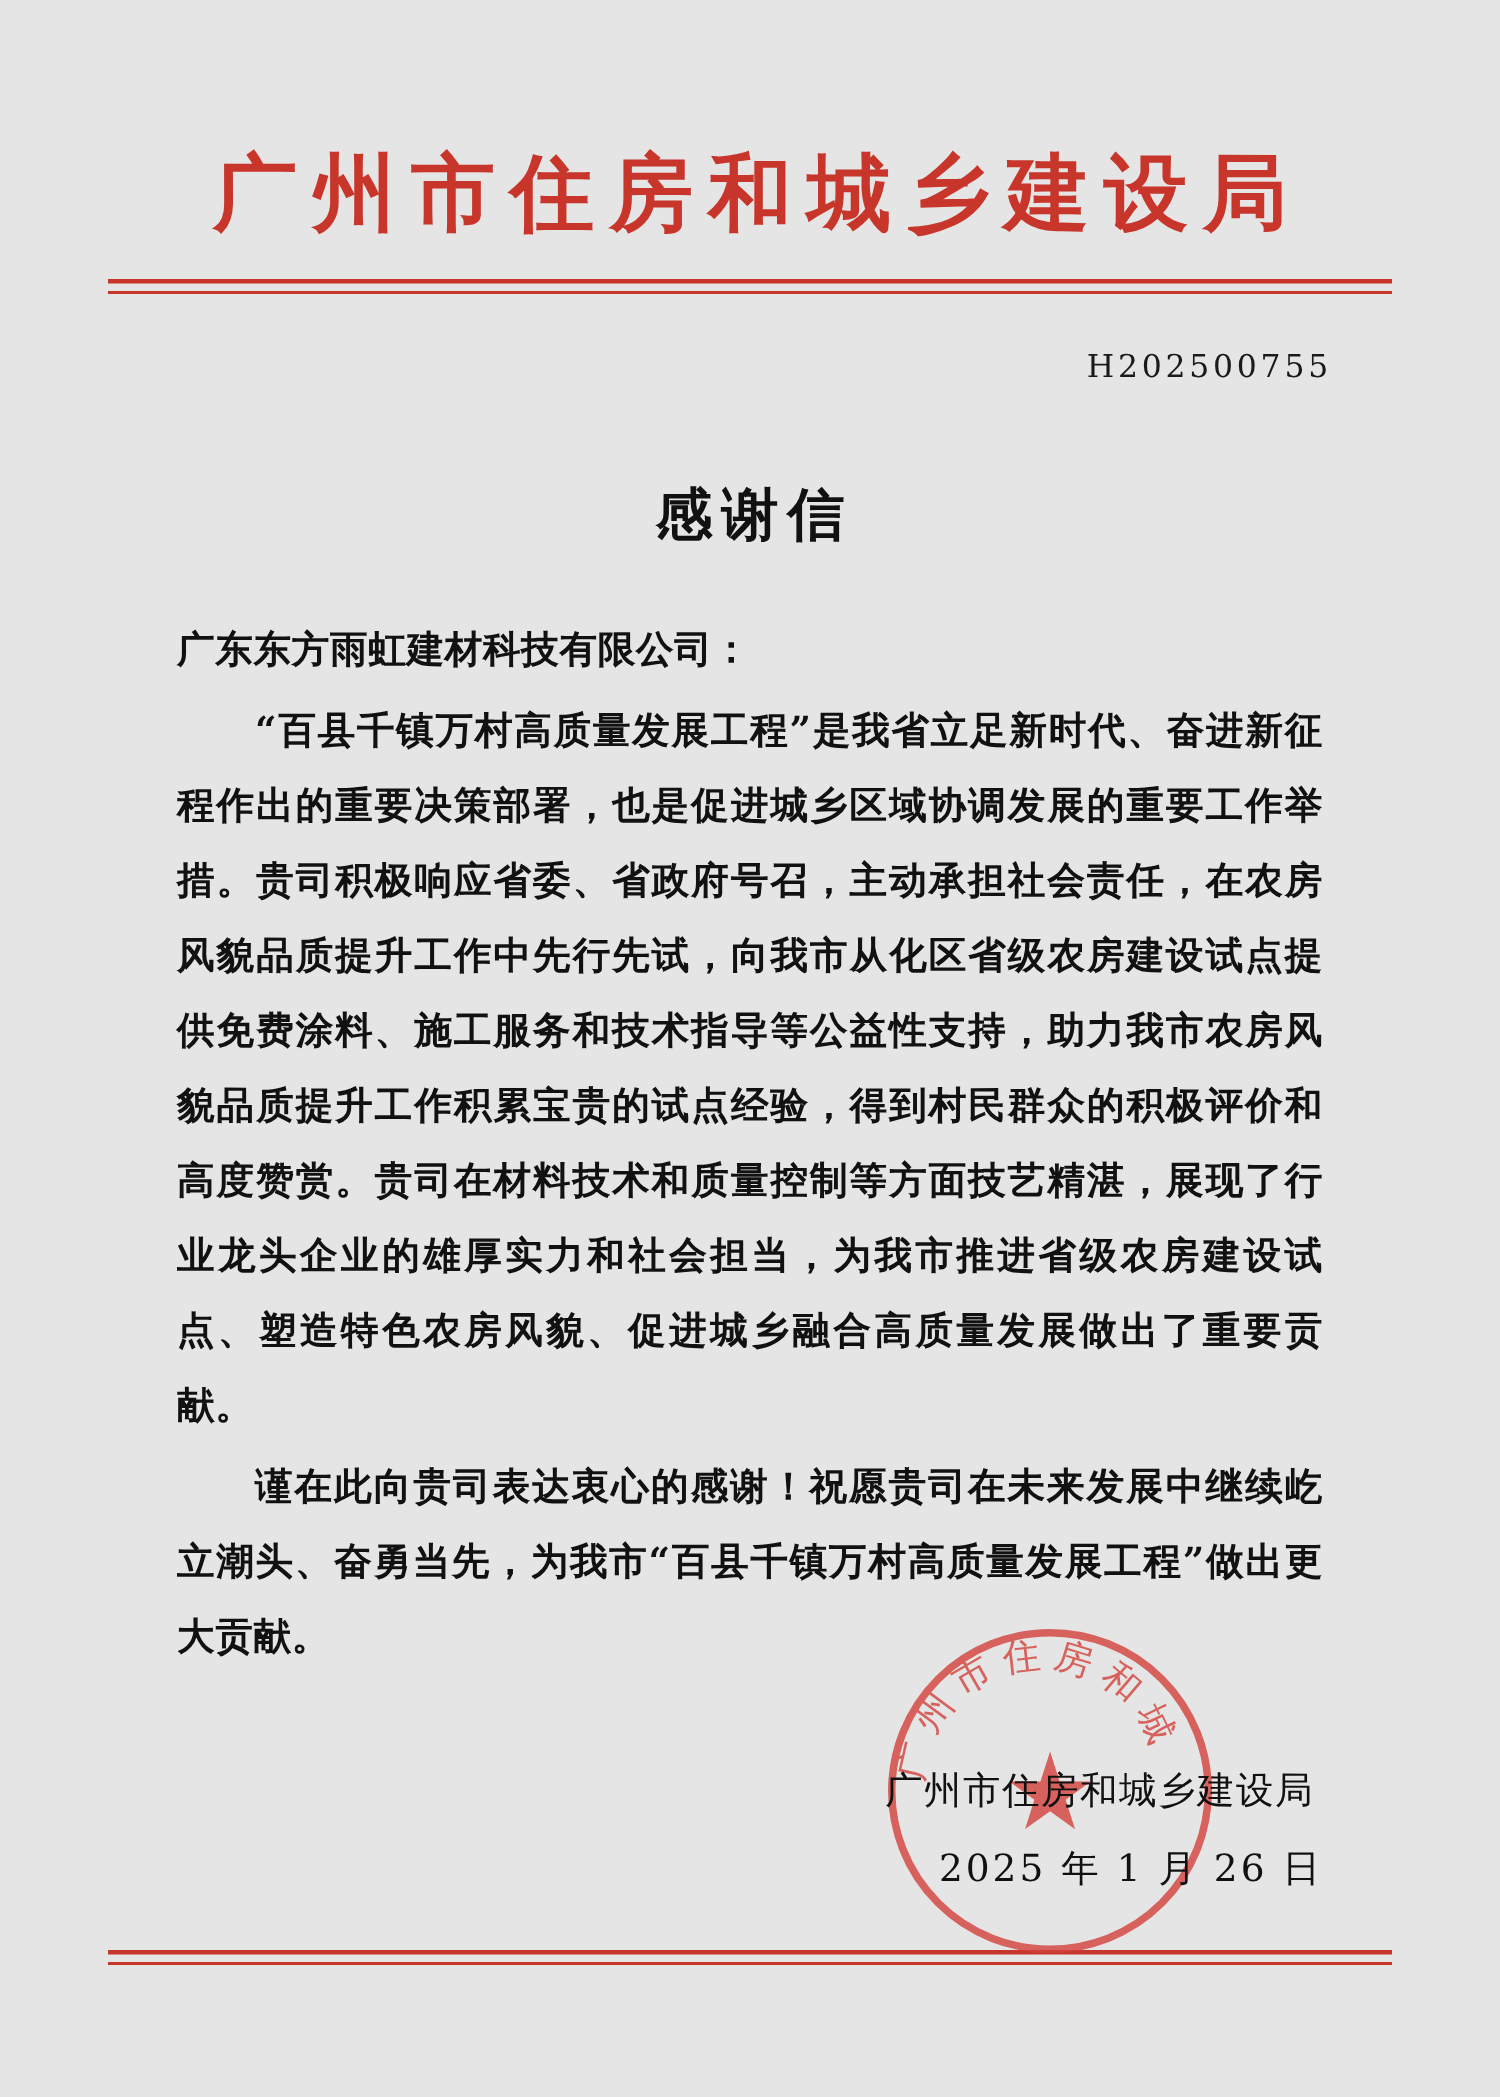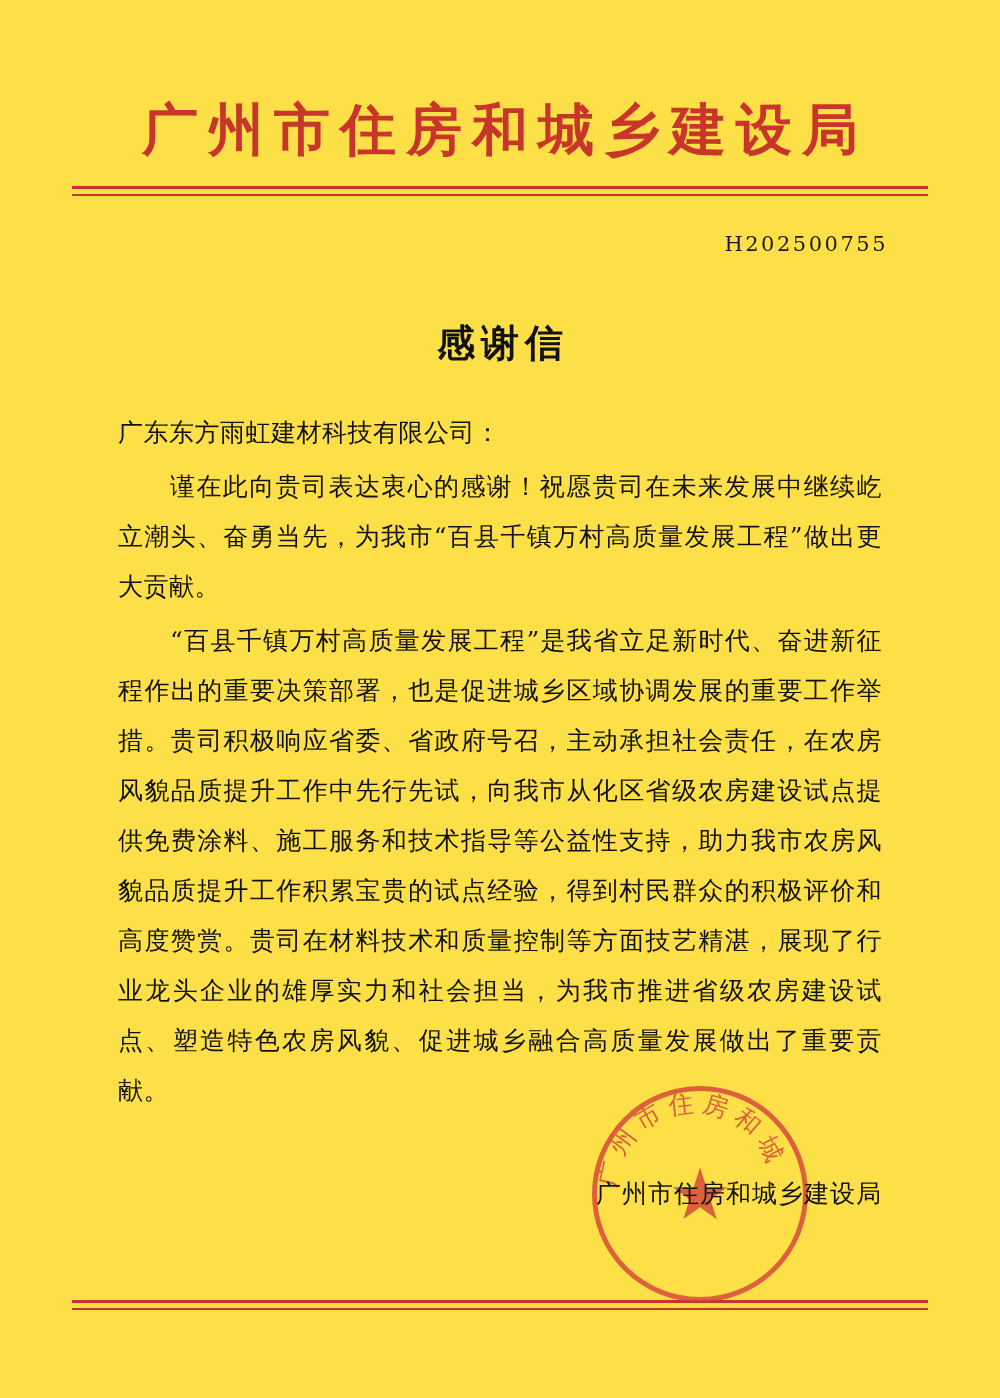--- a/index.html
+++ b/index.html
@@ -7,21 +7,21 @@
     padding: 0;
     background: #ffffff;
   }
   body {
     font-family: "DejaVu Serif", "Liberation Serif", serif;
   }
   .page {
     position: relative;
     width: 1000px;
     height: 1398px;
-    background: #fde047;
+    background: #e5e5e5;
     overflow: hidden;
     box-sizing: border-box;
   }
 
   
   .letterhead {
     position: absolute;
     left: 0;
     top: 96px;
     width: 100%;
@@ -84,20 +84,21 @@
   .body-block {
     position: absolute;
     left: 118px;
     top: 408px;
     width: 764px;
     font-family: "DejaVu Serif", "Liberation Serif", serif;
     font-size: 25px;
     line-height: 50px;
     color: #111111;
     letter-spacing: 0.5px;
+    font-weight: bold;
   }
   .salutation {
     margin: 0 0 4px 0;
     text-align: left;
   }
   .para {
     margin: 0;
     text-indent: 52px;
     text-align: justify;
     text-justify: inter-ideograph;
@@ -171,40 +172,41 @@
     <div class="rule-gap"></div>
     <div class="rule-thin"></div>
   </div>
 
   <div class="doc-number">H202500755</div>
 
   <div class="doc-title">感谢信</div>
 
   <div class="body-block">
     <p class="salutation">广东东方雨虹建材科技有限公司：</p>
+    <p class="para">“百县千镇万村高质量发展工程”是我省立足新时代、奋进新征程作出的重要决策部署，也是促进城乡区域协调发展的重要工作举措。贵司积极响应省委、省政府号召，主动承担社会责任，在农房风貌品质提升工作中先行先试，向我市从化区省级农房建设试点提供免费涂料、施工服务和技术指导等公益性支持，助力我市农房风貌品质提升工作积累宝贵的试点经验，得到村民群众的积极评价和高度赞赏。贵司在材料技术和质量控制等方面技艺精湛，展现了行业龙头企业的雄厚实力和社会担当，为我市推进省级农房建设试点、塑造特色农房风貌、促进城乡融合高质量发展做出了重要贡献。</p>
     <p class="para">谨在此向贵司表达衷心的感谢！祝愿贵司在未来发展中继续屹立潮头、奋勇当先，为我市“百县千镇万村高质量发展工程”做出更大贡献。</p>
-    <p class="para">“百县千镇万村高质量发展工程”是我省立足新时代、奋进新征程作出的重要决策部署，也是促进城乡区域协调发展的重要工作举措。贵司积极响应省委、省政府号召，主动承担社会责任，在农房风貌品质提升工作中先行先试，向我市从化区省级农房建设试点提供免费涂料、施工服务和技术指导等公益性支持，助力我市农房风貌品质提升工作积累宝贵的试点经验，得到村民群众的积极评价和高度赞赏。贵司在材料技术和质量控制等方面技艺精湛，展现了行业龙头企业的雄厚实力和社会担当，为我市推进省级农房建设试点、塑造特色农房风貌、促进城乡融合高质量发展做出了重要贡献。</p>
   </div>
 
   <div class="seal">
     <div class="seal-inner">
       <svg width="196" height="196" viewBox="0 0 196 196" aria-hidden="true">
         <defs>
           <path id="sealArc" d="M 20,98 A 78,78 0 1 1 176,98"></path>
         </defs>
         <text font-family="DejaVu Serif, Liberation Serif, serif" font-size="25" fill="#d4413a" letter-spacing="7">
           <textPath href="#sealArc" startOffset="5%">广州市住房和城乡建设局</textPath>
         </text>
       </svg>
     </div>
     <div class="seal-star">★</div>
   </div>
 
   <div class="signature">
     <div class="sig-org">广州市住房和城乡建设局</div>
+    <div class="sig-date">2025 年 1 月 26 日</div>
   </div>
 
   <div class="rule-group bottom">
     <div class="rule-thick"></div>
     <div class="rule-gap"></div>
     <div class="rule-thin"></div>
   </div>
 
 </div>
 

